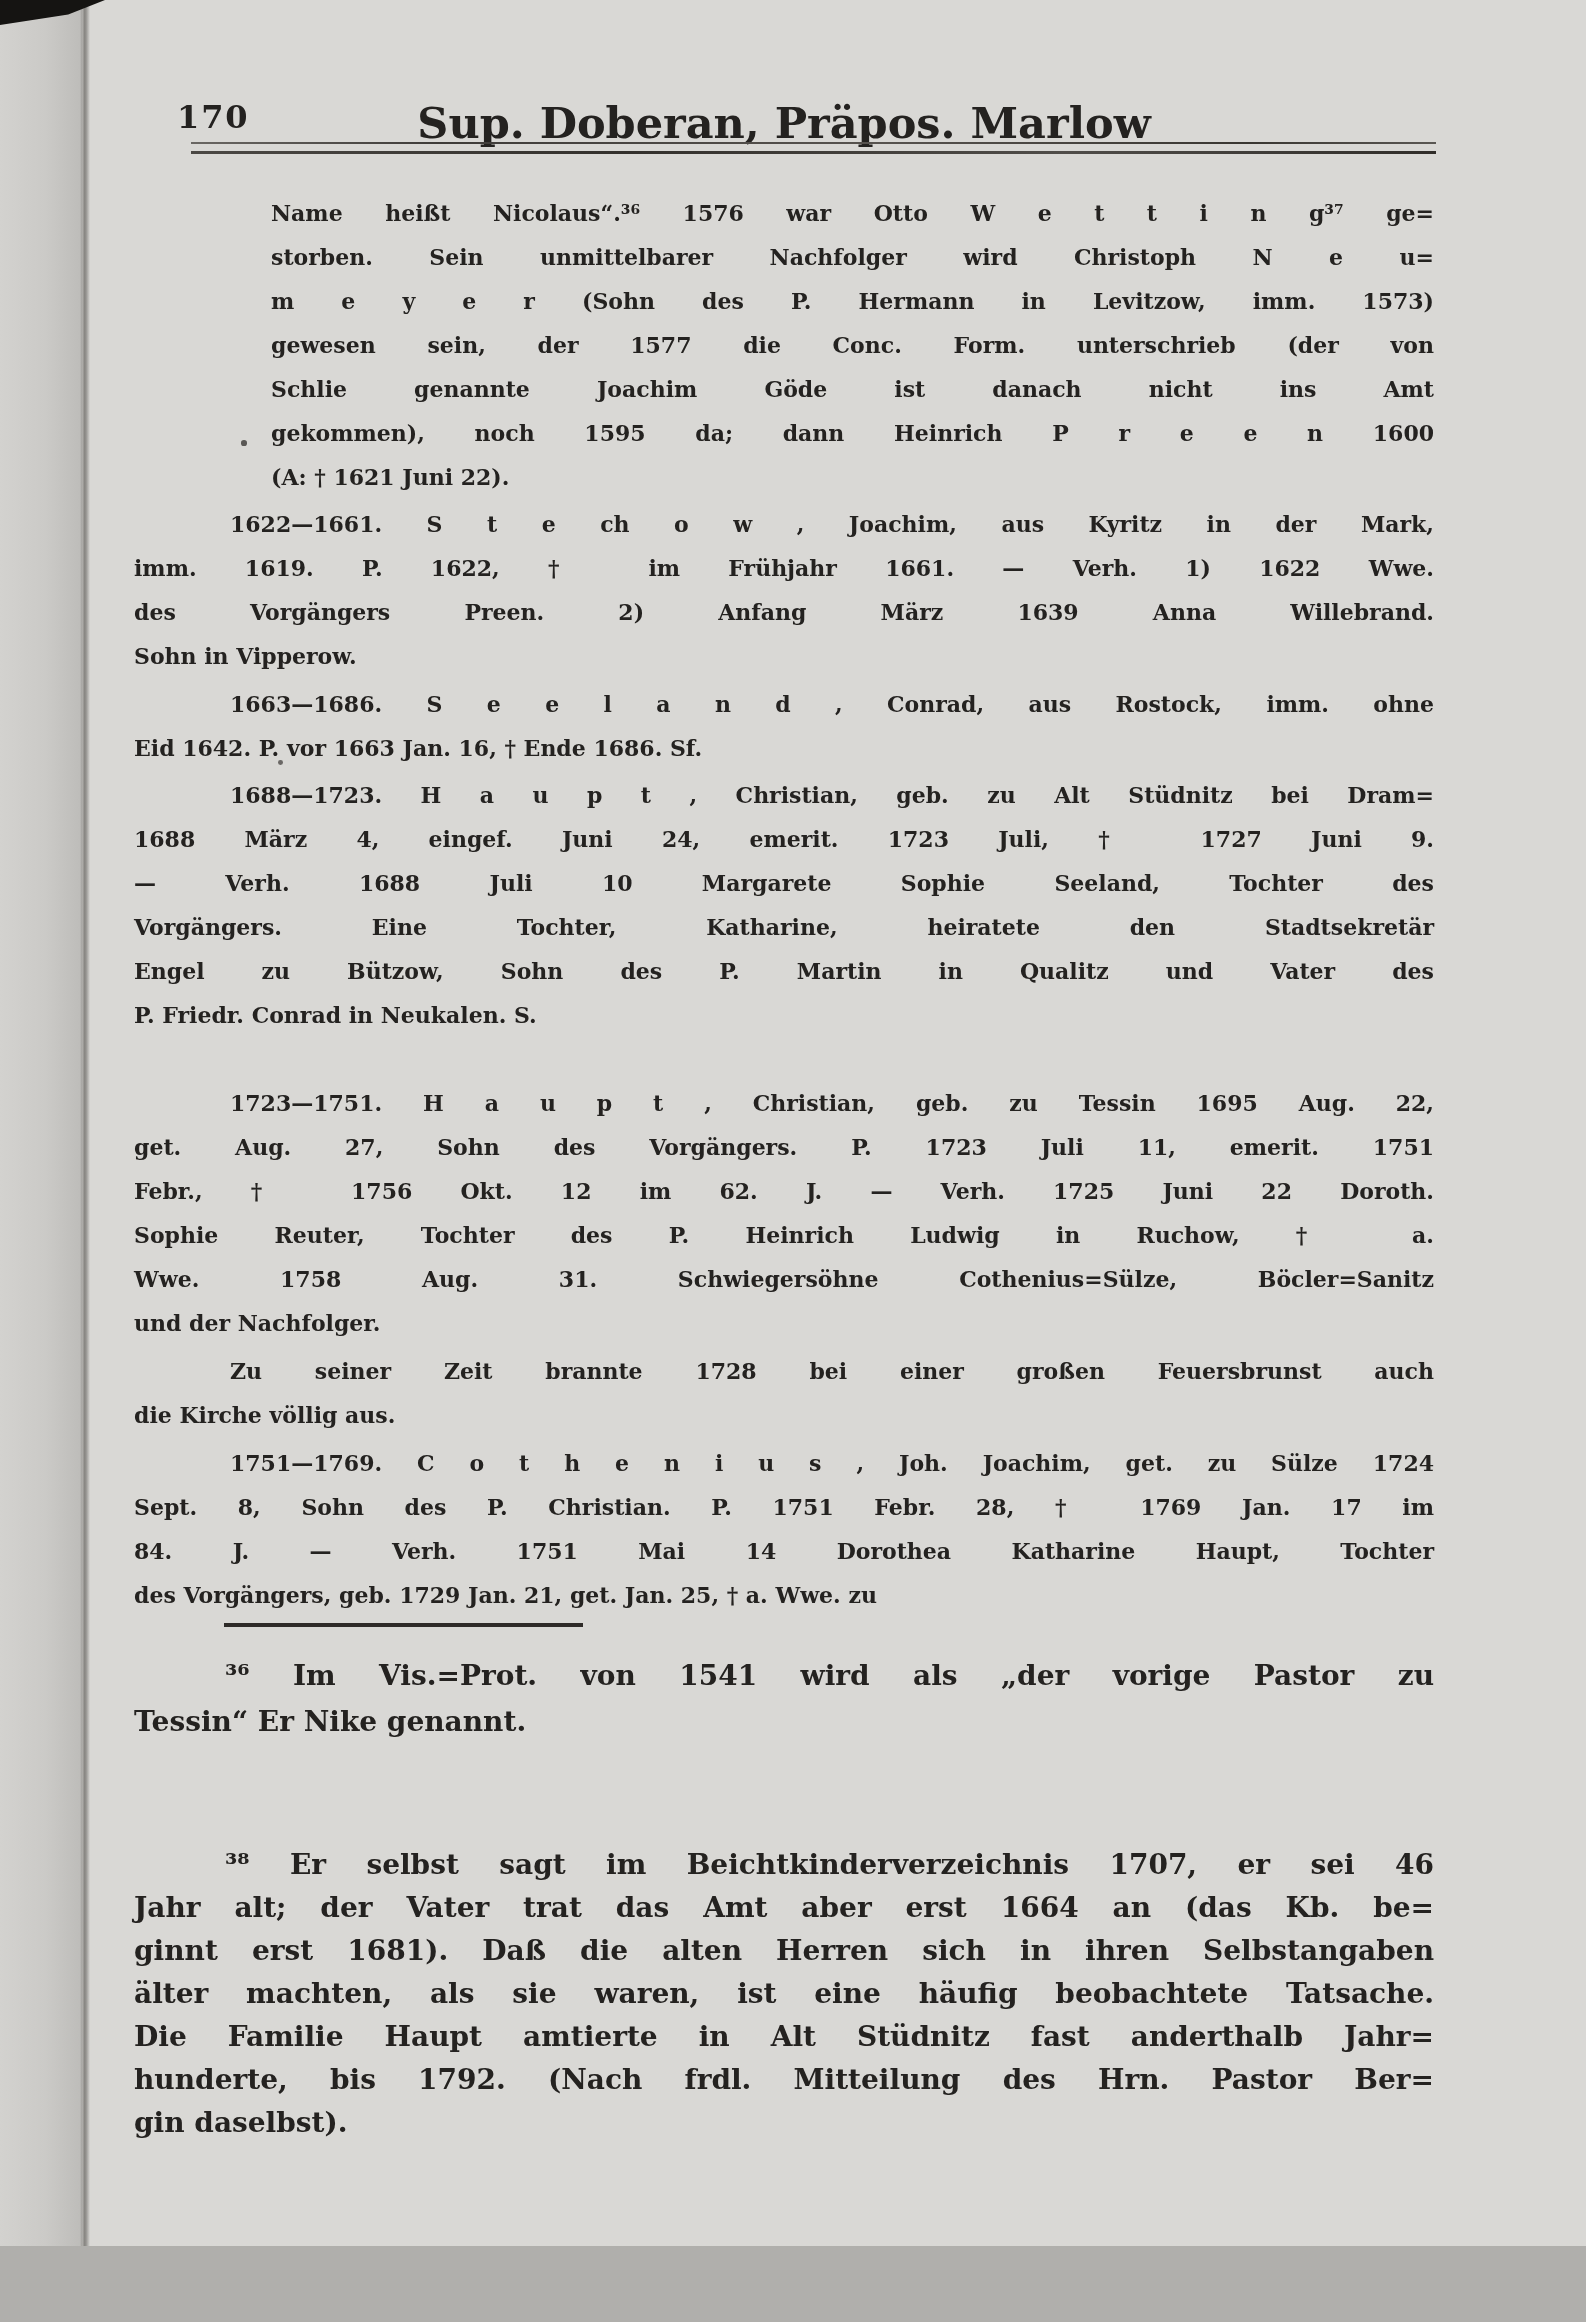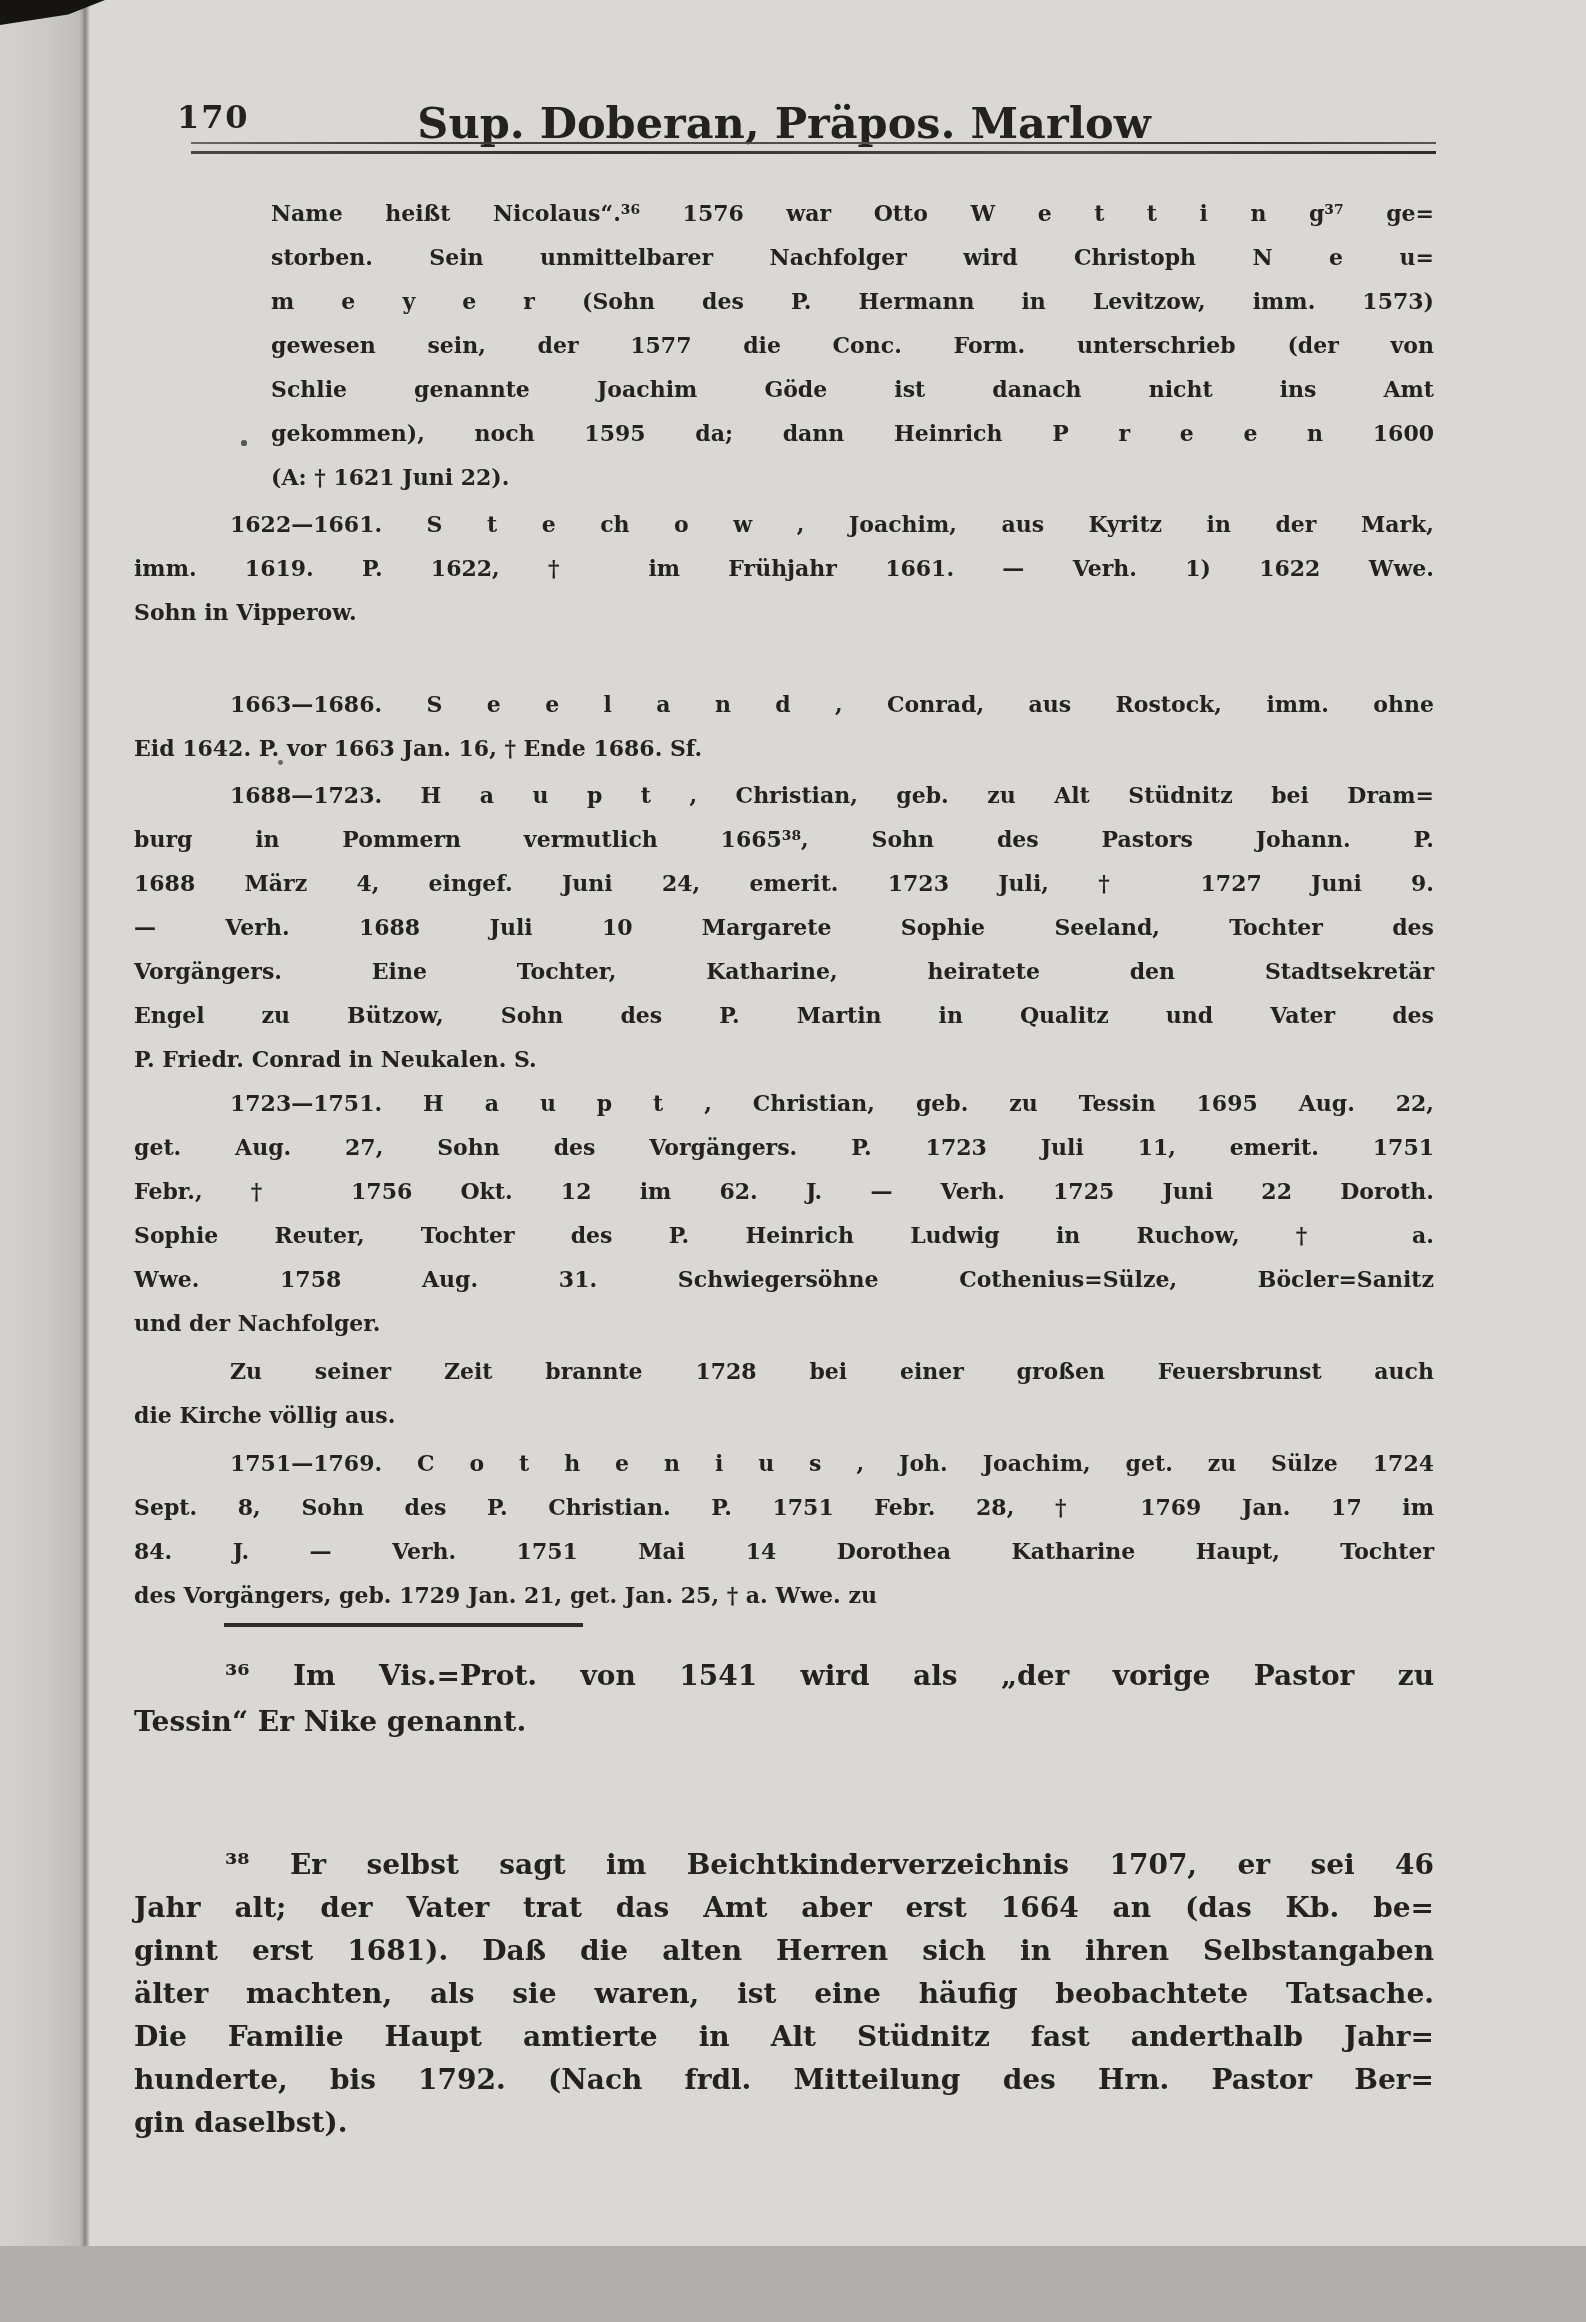--- a/index.html
+++ b/index.html
@@ -71,31 +71,31 @@
       <div class="line">m e y e r (Sohn des P. Hermann in Levitzow, imm. 1573)</div>
       <div class="line">gewesen sein, der 1577 die Conc. Form. unterschrieb (der von</div>
       <div class="line">Schlie genannte Joachim Göde ist danach nicht ins Amt</div>
       <div class="line">gekommen), noch 1595 da; dann Heinrich P r e e n 1600</div>
       <div class="line last">(A: † 1621 Juni 22).</div>
     </div>
 
   <div class="para main col" style="top:502px;">
       <div class="line indent">1622—1661.  S t e ch o w ,  Joachim, aus Kyritz in der Mark,</div>
       <div class="line">imm. 1619. P. 1622, † im Frühjahr 1661. — Verh. 1) 1622 Wwe.</div>
+      <div class="line">des Vorgängers Preen. 2) Anfang März 1639 Anna Willebrand.</div>
       <div class="line last">Sohn in Vipperow.</div>
     </div>
 
   <div class="para main col" style="top:682px;">
       <div class="line indent">1663—1686.  S e e l a n d ,  Conrad, aus Rostock, imm. ohne</div>
       <div class="line last">Eid 1642. P. vor 1663 Jan. 16, † Ende 1686. Sf.</div>
     </div>
 
   <div class="para main col" style="top:773px;">
       <div class="line indent">1688—1723.  H a u p t ,  Christian, geb. zu Alt Stüdnitz bei Dram=</div>
-      <div class="line">burg in Pommern vermutlich 1665³⁸, Sohn des Pastors Johann. P.</div>
       <div class="line">1688 März 4, eingef. Juni 24, emerit. 1723 Juli, † 1727 Juni 9.</div>
       <div class="line">— Verh. 1688 Juli 10 Margarete Sophie Seeland, Tochter des</div>
       <div class="line">Vorgängers. Eine Tochter, Katharine, heiratete den Stadtsekretär</div>
       <div class="line">Engel zu Bützow, Sohn des P. Martin in Qualitz und Vater des</div>
       <div class="line last">P. Friedr. Conrad in Neukalen. S.</div>
     </div>
 
   <div class="para main col" style="top:1081px;">
       <div class="line indent">1723—1751.  H a u p t ,  Christian, geb. zu Tessin 1695 Aug. 22,</div>
       <div class="line">get. Aug. 27, Sohn des Vorgängers. P. 1723 Juli 11, emerit. 1751</div>

